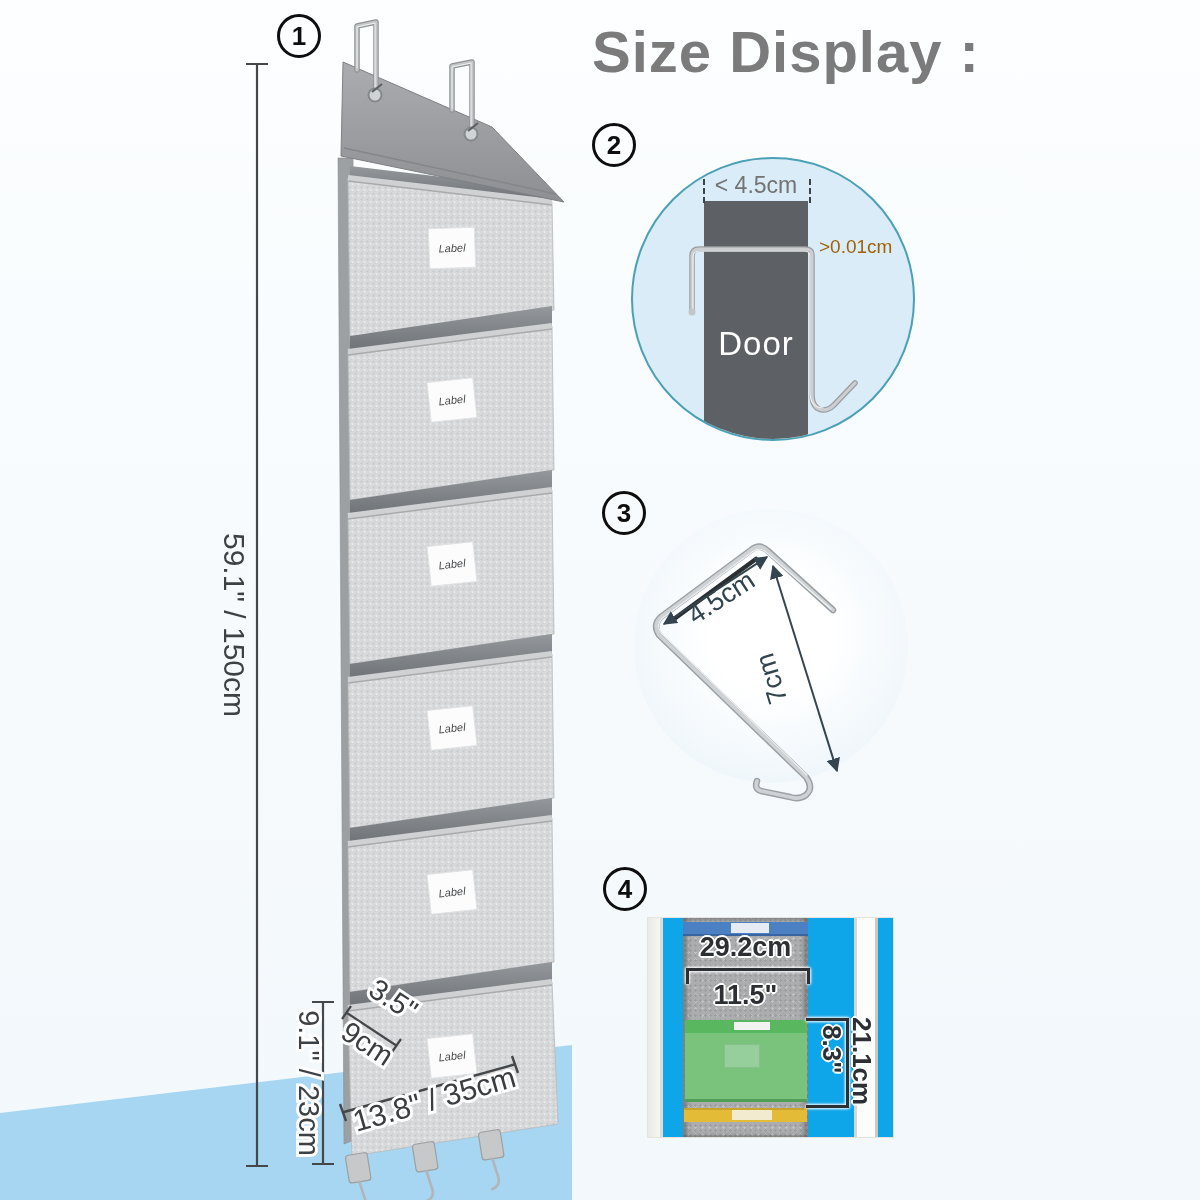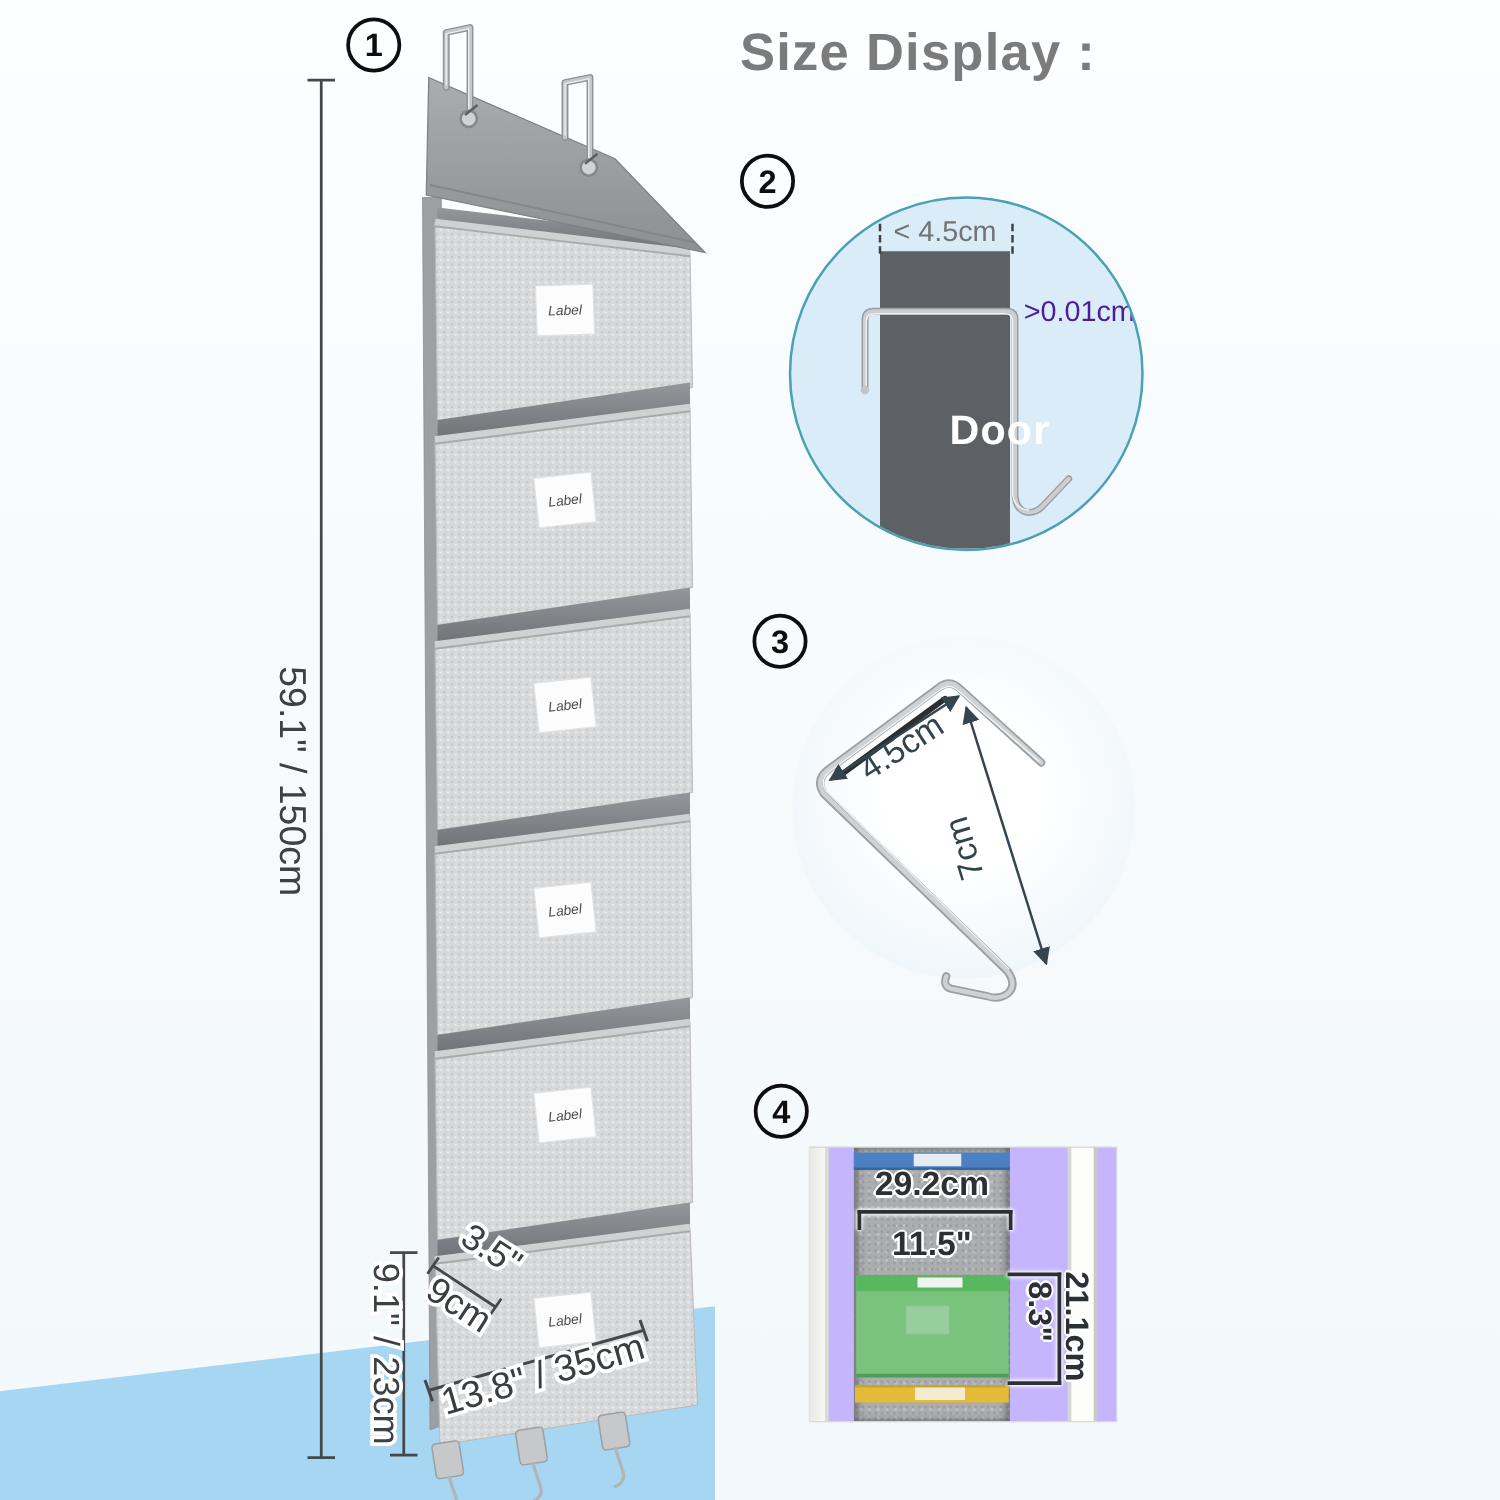--- a/index.html
+++ b/index.html
@@ -9,54 +9,54 @@
     font-family:"Liberation Sans",sans-serif;
   }
   .abs{position:absolute;}
   
   .badge{
     position:absolute;width:38px;height:38px;border:3.5px solid #0e0e0e;border-radius:50%;
     display:flex;align-items:center;justify-content:center;
     font-size:26px;font-weight:bold;color:#0e0e0e;background:transparent;z-index:6;
   }
   .page-title{
-    position:absolute;left:592px;top:18px;font-size:42px;font-weight:bold;
+    position:absolute;left:592px;top:18px;font-size:58px;font-weight:bold;
     color:#7b7b7b;letter-spacing:1px;z-index:5;
   }
   
   .blue-band{
     position:absolute;left:0;top:0;width:1200px;height:1200px;z-index:1;
     clip-path:polygon(0 1113px,572px 1045px,572px 1200px,0 1200px);
   }
   .organizer-svg{position:absolute;left:0;top:0;z-index:2;}
   svg text{font-family:"Liberation Sans",sans-serif;}
   
   .fig2{
     position:absolute;left:631px;top:157px;width:280px;height:280px;border-radius:50%;
     border:2px solid #4aa0b5;overflow:hidden;z-index:3;
   }
   .fig2 .door{position:absolute;left:71px;top:42px;width:104px;height:238px;}
   .fig2 .door-label{position:absolute;left:71px;top:166px;width:104px;text-align:center;
-    font-size:33px;font-weight:bold;color:#ffffff;letter-spacing:1px;padding-left:44px;}
+    font-size:33px;font-weight:normal;color:#ffffff;letter-spacing:1px;}
   .fig2 .dim-top{position:absolute;left:56px;top:13px;width:134px;text-align:center;
     font-size:23px;color:#737373;}
   .fig2 .dash{position:absolute;top:20px;height:24px;border-left:2px dashed #3f4245;width:0;}
-  .fig2 .dim-gap{position:absolute;left:186px;top:77px;font-size:23px;color:#4c1d95;}
+  .fig2 .dim-gap{position:absolute;left:186px;top:77px;font-size:19px;color:#a16207;}
   .fig2 svg{position:absolute;left:0;top:0;}
   
   .fig3{position:absolute;left:634px;top:509px;width:280px;height:300px;z-index:3;}
   .fig3 .circle-bg{
     position:absolute;left:0;top:0;width:274px;height:274px;border-radius:50%;
     background:radial-gradient(circle at 50% 45%,#ffffff 30%,#f2f8fc 65%,#e8f2f9 100%);
   }
   .fig3 svg{position:absolute;left:0;top:0;}
   
   .fig4{
     position:absolute;left:648px;top:918px;width:245px;height:219px;overflow:hidden;
-    background:#c4b5fd;z-index:3;box-shadow:0 0 0 1px #e3e3df;
+    background:#0ea5e9;z-index:3;box-shadow:0 0 0 1px #e3e3df;
   }
   .fig4 .vline{position:absolute;top:0;height:219px;}
   .fig4 .strip{
     position:absolute;left:35px;top:0;width:125px;height:219px;background-color:#abadaf;
     background-image:radial-gradient(#9c9ea0 1px,transparent 1.3px),radial-gradient(#c0c2c4 1px,transparent 1.3px);
     background-size:5px 5px,7px 7px;background-position:0 0,2px 3px;
     box-shadow:inset 4px 0 5px rgba(0,0,0,.28),inset -4px 0 5px rgba(0,0,0,.28);
   }
   .fig4 .photo-text{
     position:absolute;font-weight:bold;color:#2c3034;z-index:4;

